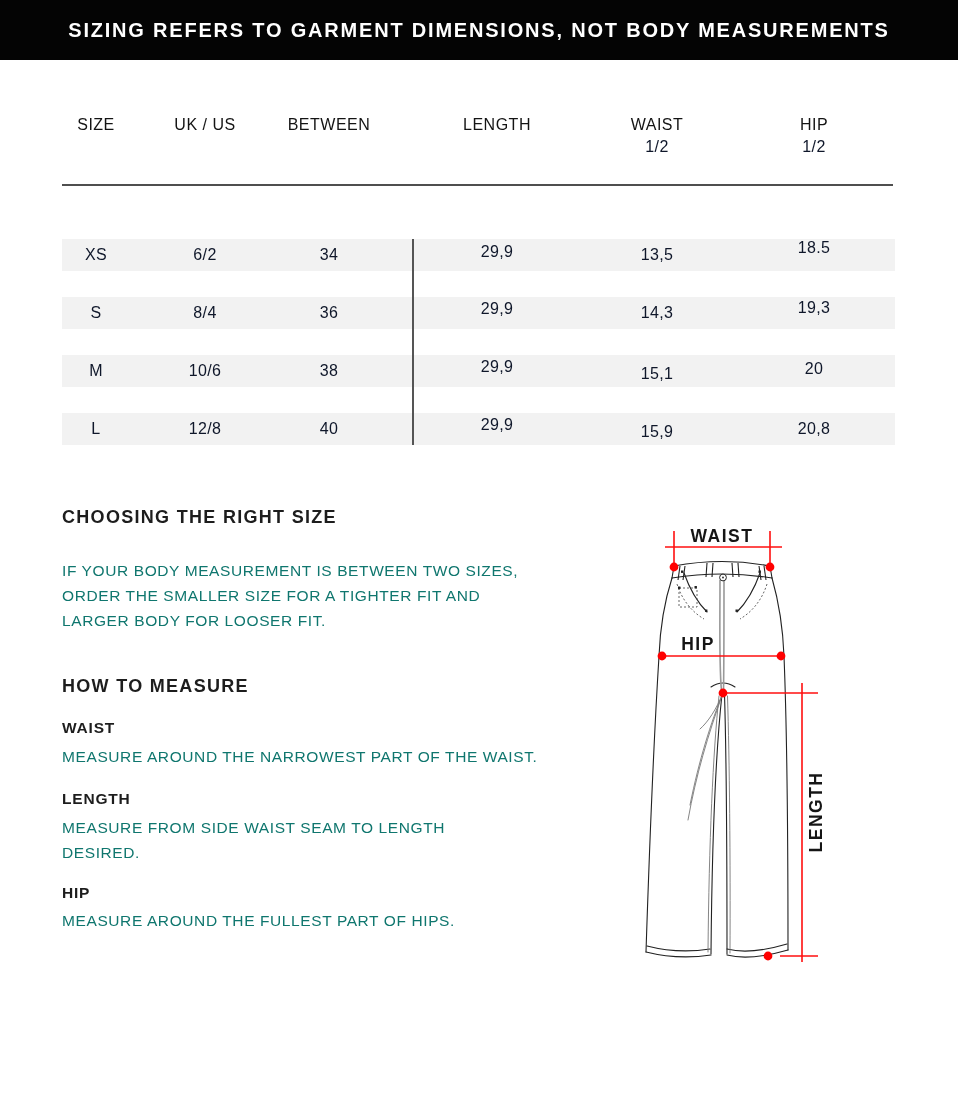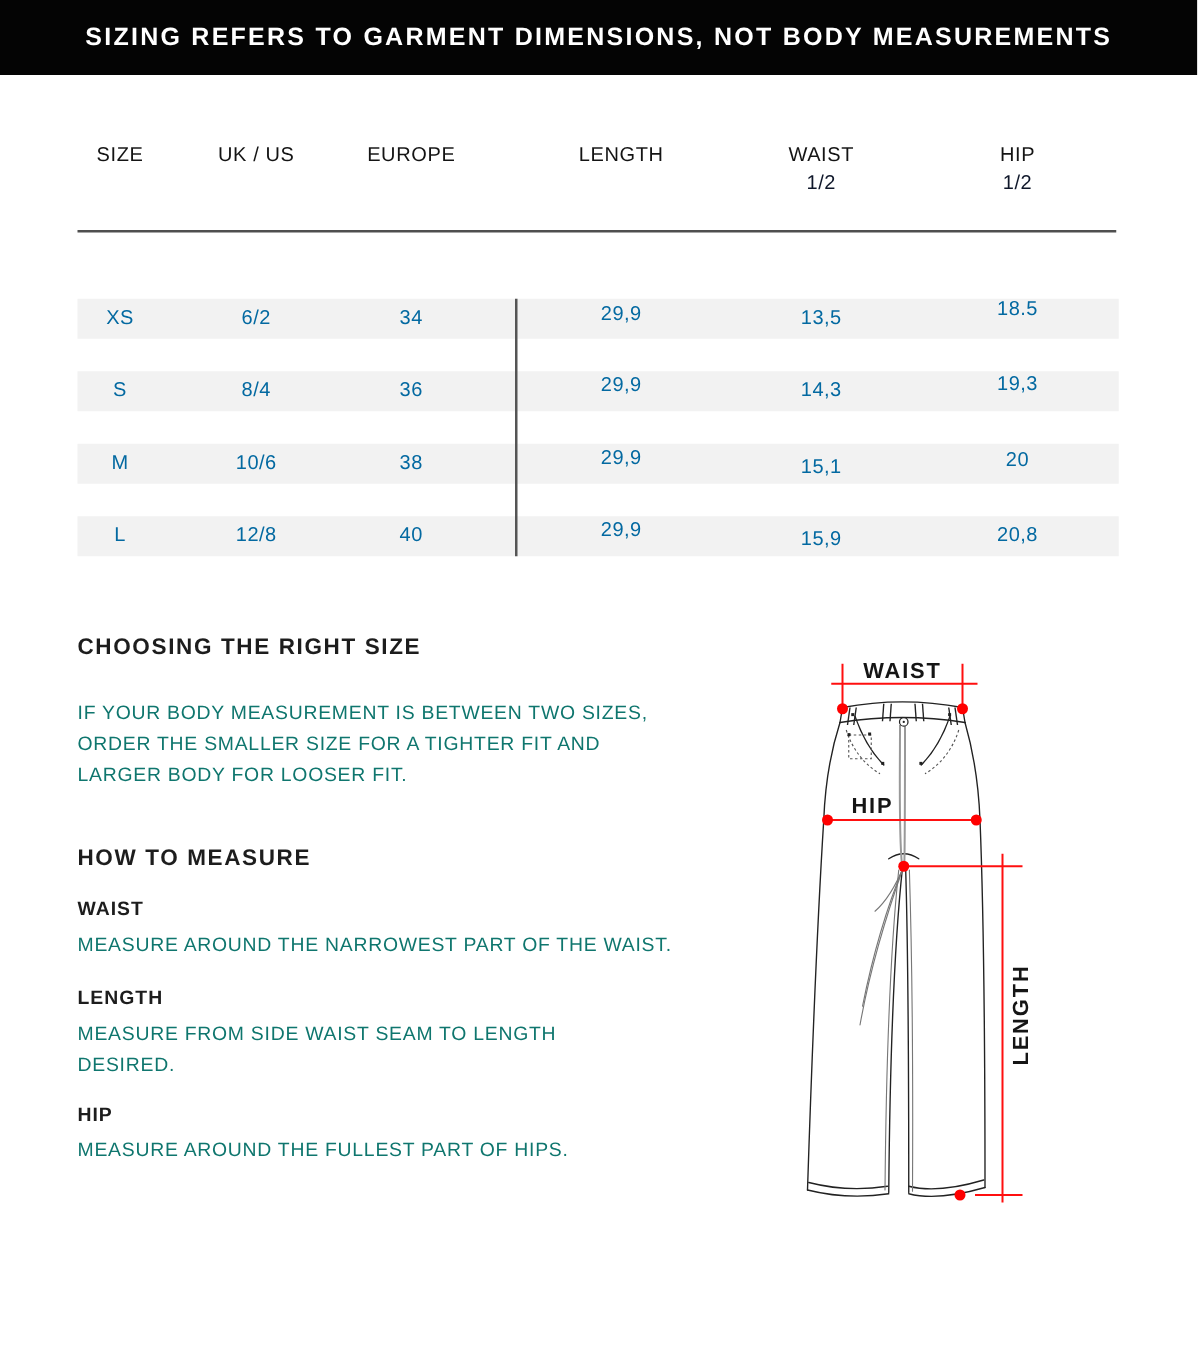--- a/index.html
+++ b/index.html
@@ -12,21 +12,21 @@
   
   .thead-label{position:absolute;top:116px;transform:translateX(-50%);font-size:16px;
                letter-spacing:.5px;white-space:nowrap;color:#141414;}
   .thead-sub{position:absolute;top:138px;transform:translateX(-50%);font-size:16px;
              letter-spacing:.5px;color:#0f172a;}
   .h0{left:96px}.h1{left:205px}.h2{left:329px}.h3{left:497px}.h4{left:657px}.h5{left:814px}
   .head-rule{position:absolute;left:62px;top:184px;width:831px;height:2px;background:#4f4f4f;}
   .trow{position:absolute;left:62px;width:833px;height:32px;background:#f2f2f2;}
   .r0{top:239px}.r1{top:297px}.r2{top:355px}.r3{top:413px}
   .cell{position:absolute;top:0;height:32px;line-height:32px;transform:translateX(-50%);
-        font-size:16px;letter-spacing:.4px;white-space:nowrap;color:#0369a1;}
+        font-size:16px;letter-spacing:.4px;white-space:nowrap;color:#0f172a;}
   .c0{left:34px}.c1{left:143px}.c2{left:267px}.c3{left:435px}.c4{left:595px}.c5{left:752px}
   .lift3{margin-top:-3px}.lift4{margin-top:-4px}.lift5{margin-top:-5px}.lift7{margin-top:-7px}
   .lift2{margin-top:-2px}.drop3{margin-top:3px}
   .col-divider{position:absolute;left:412px;top:239px;width:2px;height:206px;background:#555;}
   
   .sec-heading{position:absolute;left:62px;font-size:18px;font-weight:700;letter-spacing:1.3px;
                color:#1d1d1d;white-space:nowrap;}
   .body-line{position:absolute;left:62px;font-size:15.5px;letter-spacing:.6px;line-height:25.3px;
              color:#0f766e;white-space:nowrap;}
   .sub-label{position:absolute;left:62px;font-size:15.5px;font-weight:700;letter-spacing:.8px;
@@ -38,21 +38,21 @@
 
 <div class="page">
 
   <div class="banner">
     <span>SIZING REFERS TO GARMENT DIMENSIONS, NOT BODY MEASUREMENTS</span>
   </div>
 
   <div>
     <span class="thead-label h0">SIZE</span>
     <span class="thead-label h1">UK / US</span>
-    <span class="thead-label h2">EUROPE</span>
+    <span class="thead-label h2">BETWEEN</span>
     <span class="thead-label h3">LENGTH</span>
     <span class="thead-label h4">WAIST</span>
     <span class="thead-sub  h4">1/2</span>
     <span class="thead-label h5">HIP</span>
     <span class="thead-sub  h5">1/2</span>
     <div class="head-rule"></div>
 
     <div class="trow r0">
       <span class="cell c0">XS</span>
       <span class="cell c1">6/2</span>

